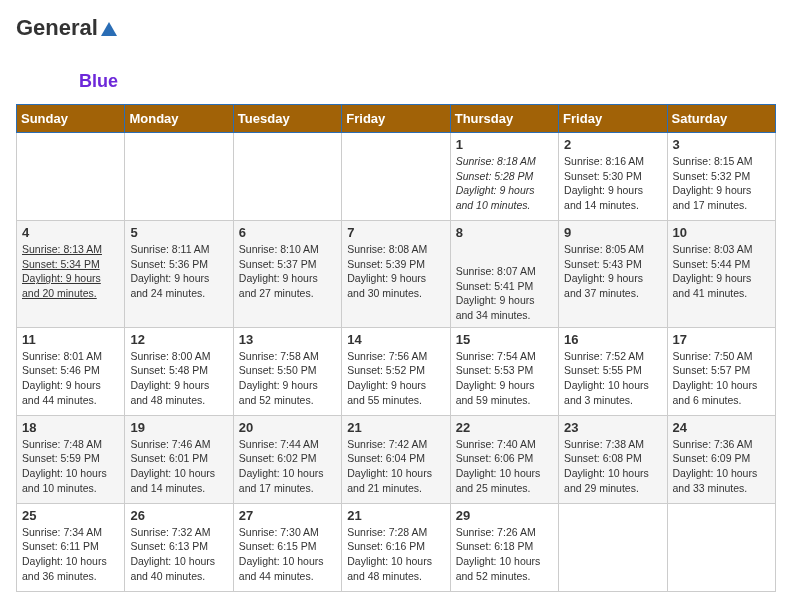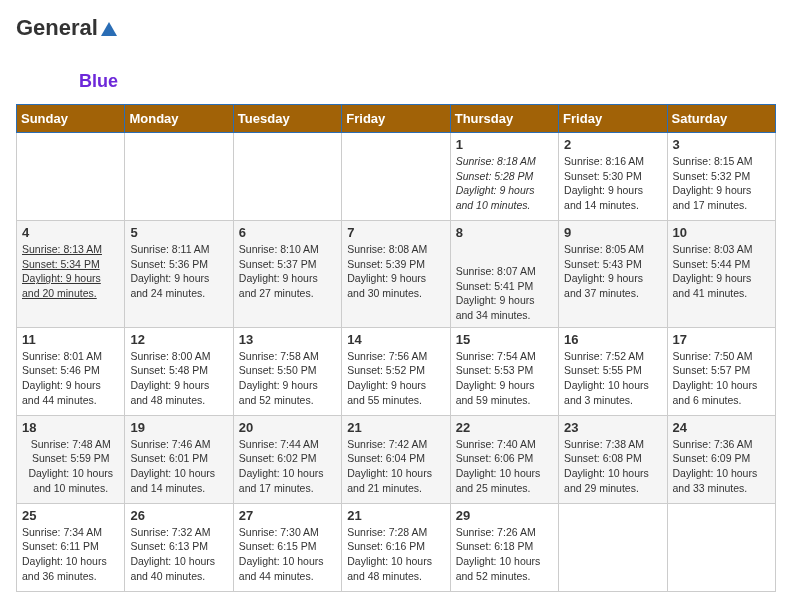--- a/index.html
+++ b/index.html
@@ -237,21 +237,21 @@
           <span class="day-num">17</span>
           <div class="day-info" style="white-space: pre-line;">Sunrise: 7:50 AM
 Sunset: 5:57 PM
 Daylight: 10 hours
 and 6 minutes.</div>
         </td>
       </tr>
       <tr>
         <td>
           <span class="day-num">18</span>
-          <div class="day-info" style="white-space: pre-line; text-align: center;">Sunrise: 7:48 AM
+          <div class="day-info" style="white-space: pre-line;">Sunrise: 7:48 AM
 Sunset: 5:59 PM
 Daylight: 10 hours
 and 10 minutes.</div>
         </td>
         <td>
           <span class="day-num">19</span>
           <div class="day-info" style="white-space: pre-line;">Sunrise: 7:46 AM
 Sunset: 6:01 PM
 Daylight: 10 hours
 and 14 minutes.</div>

